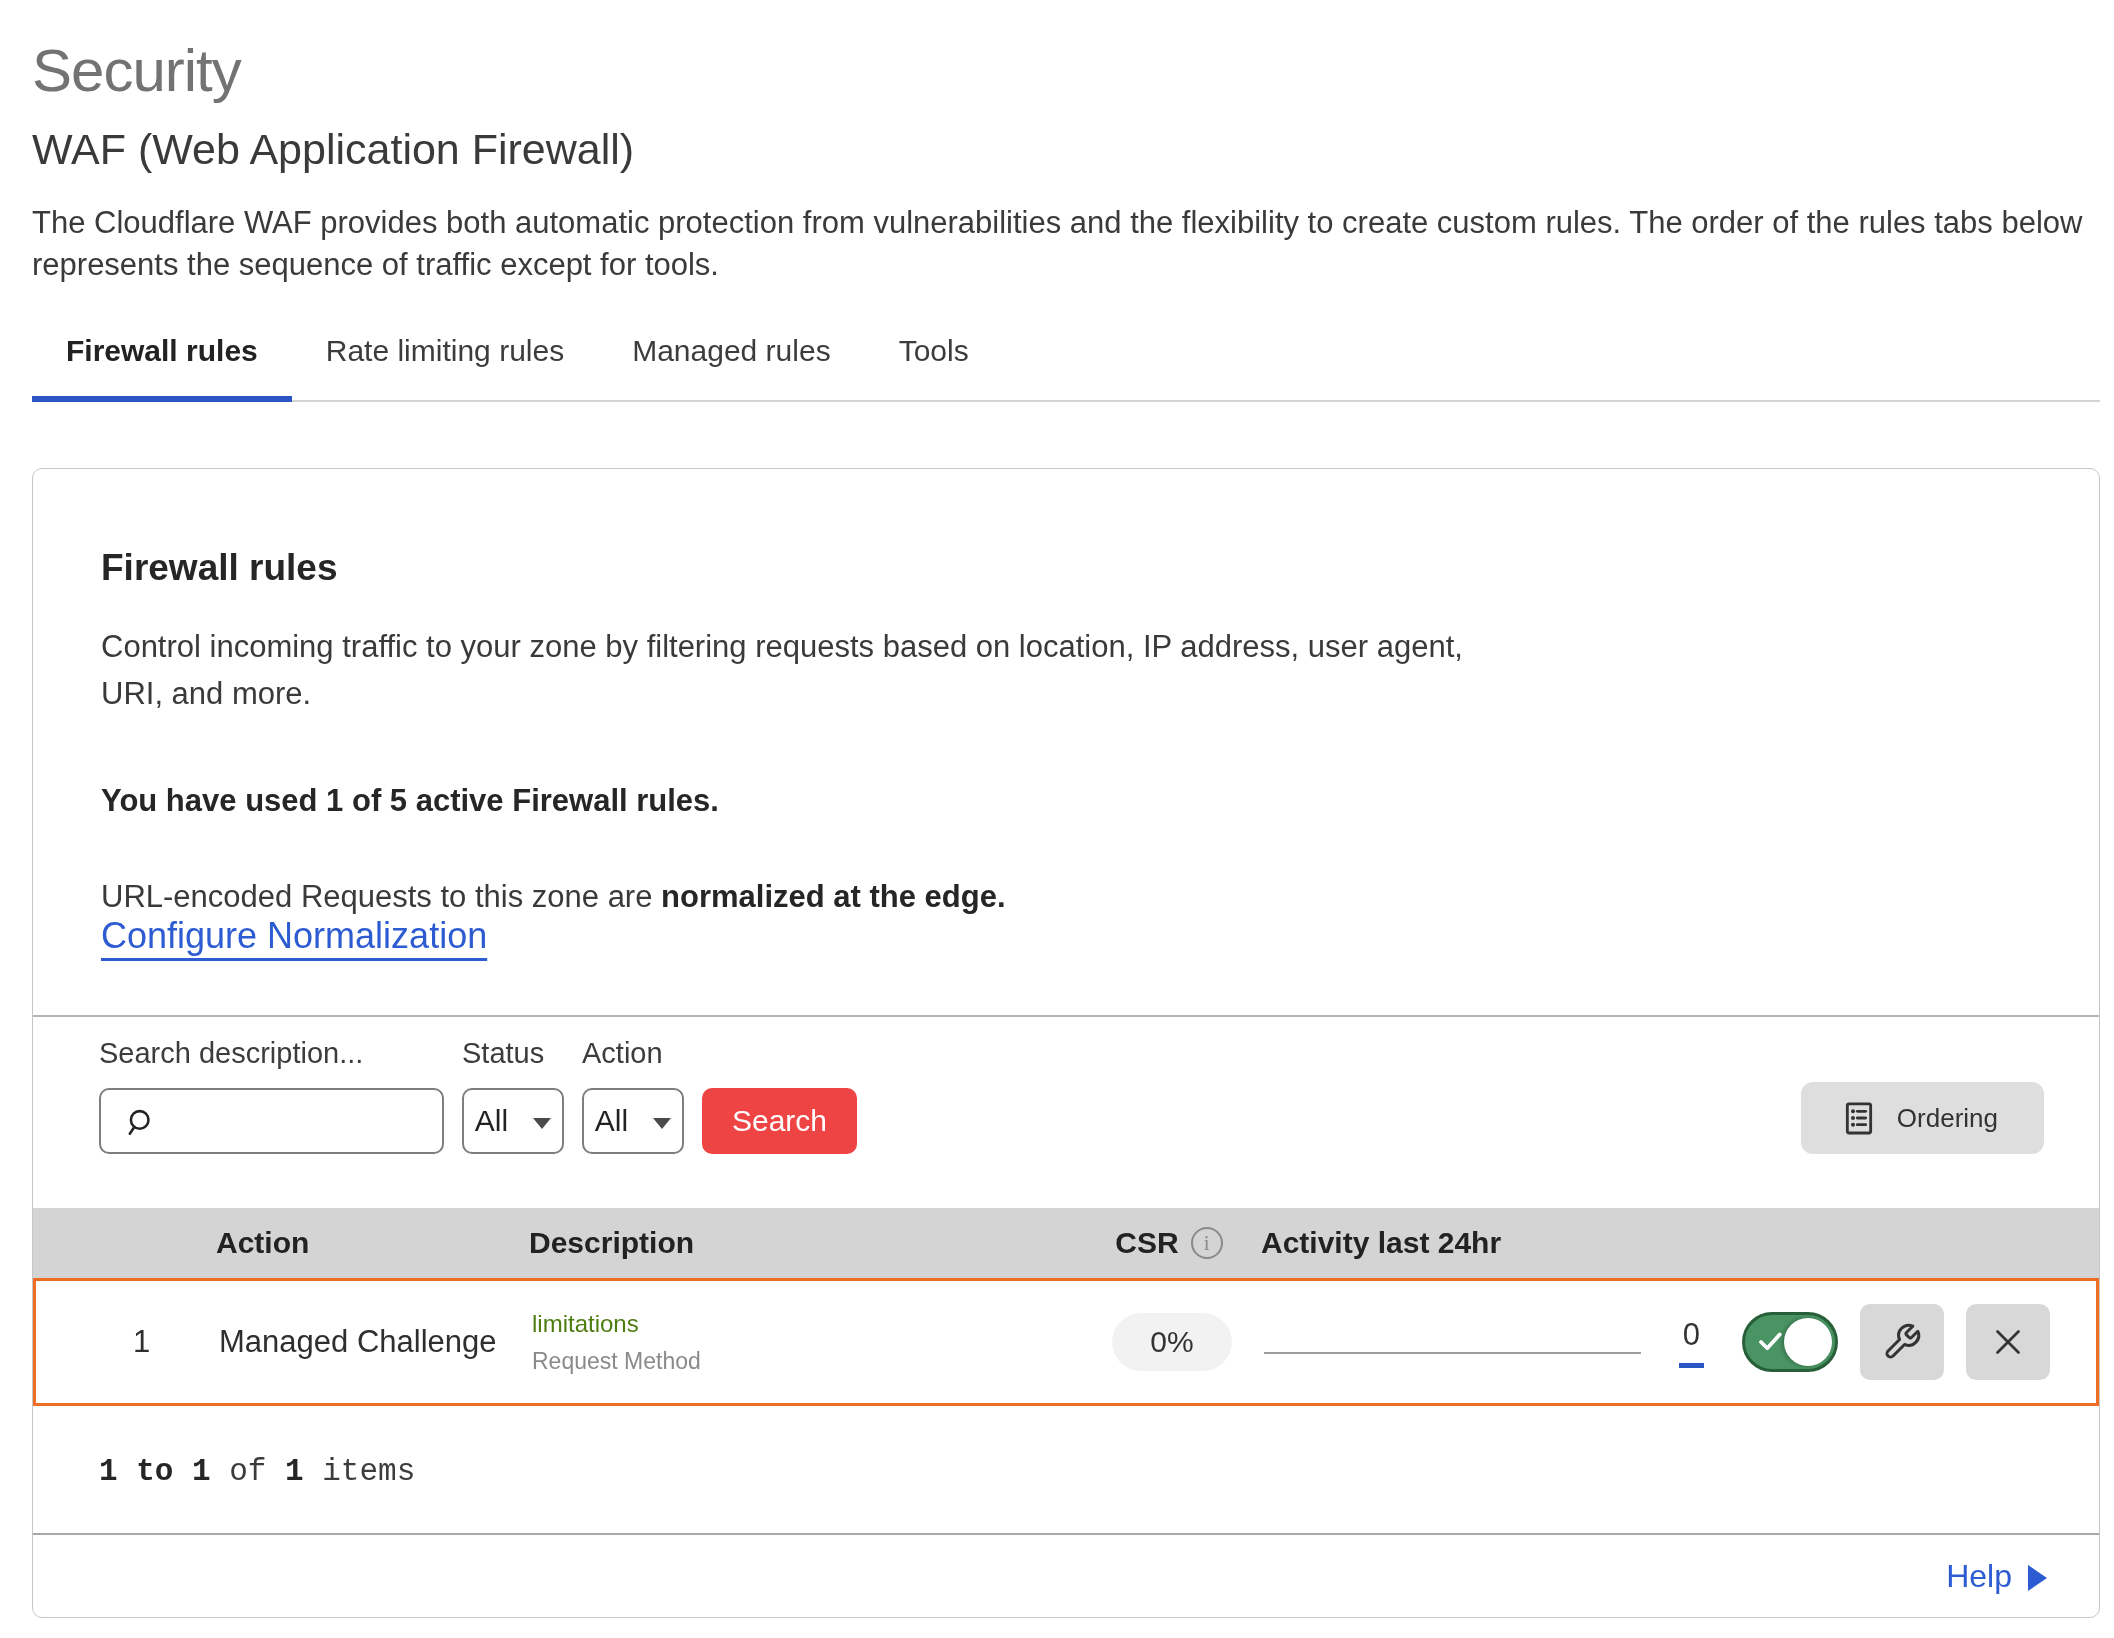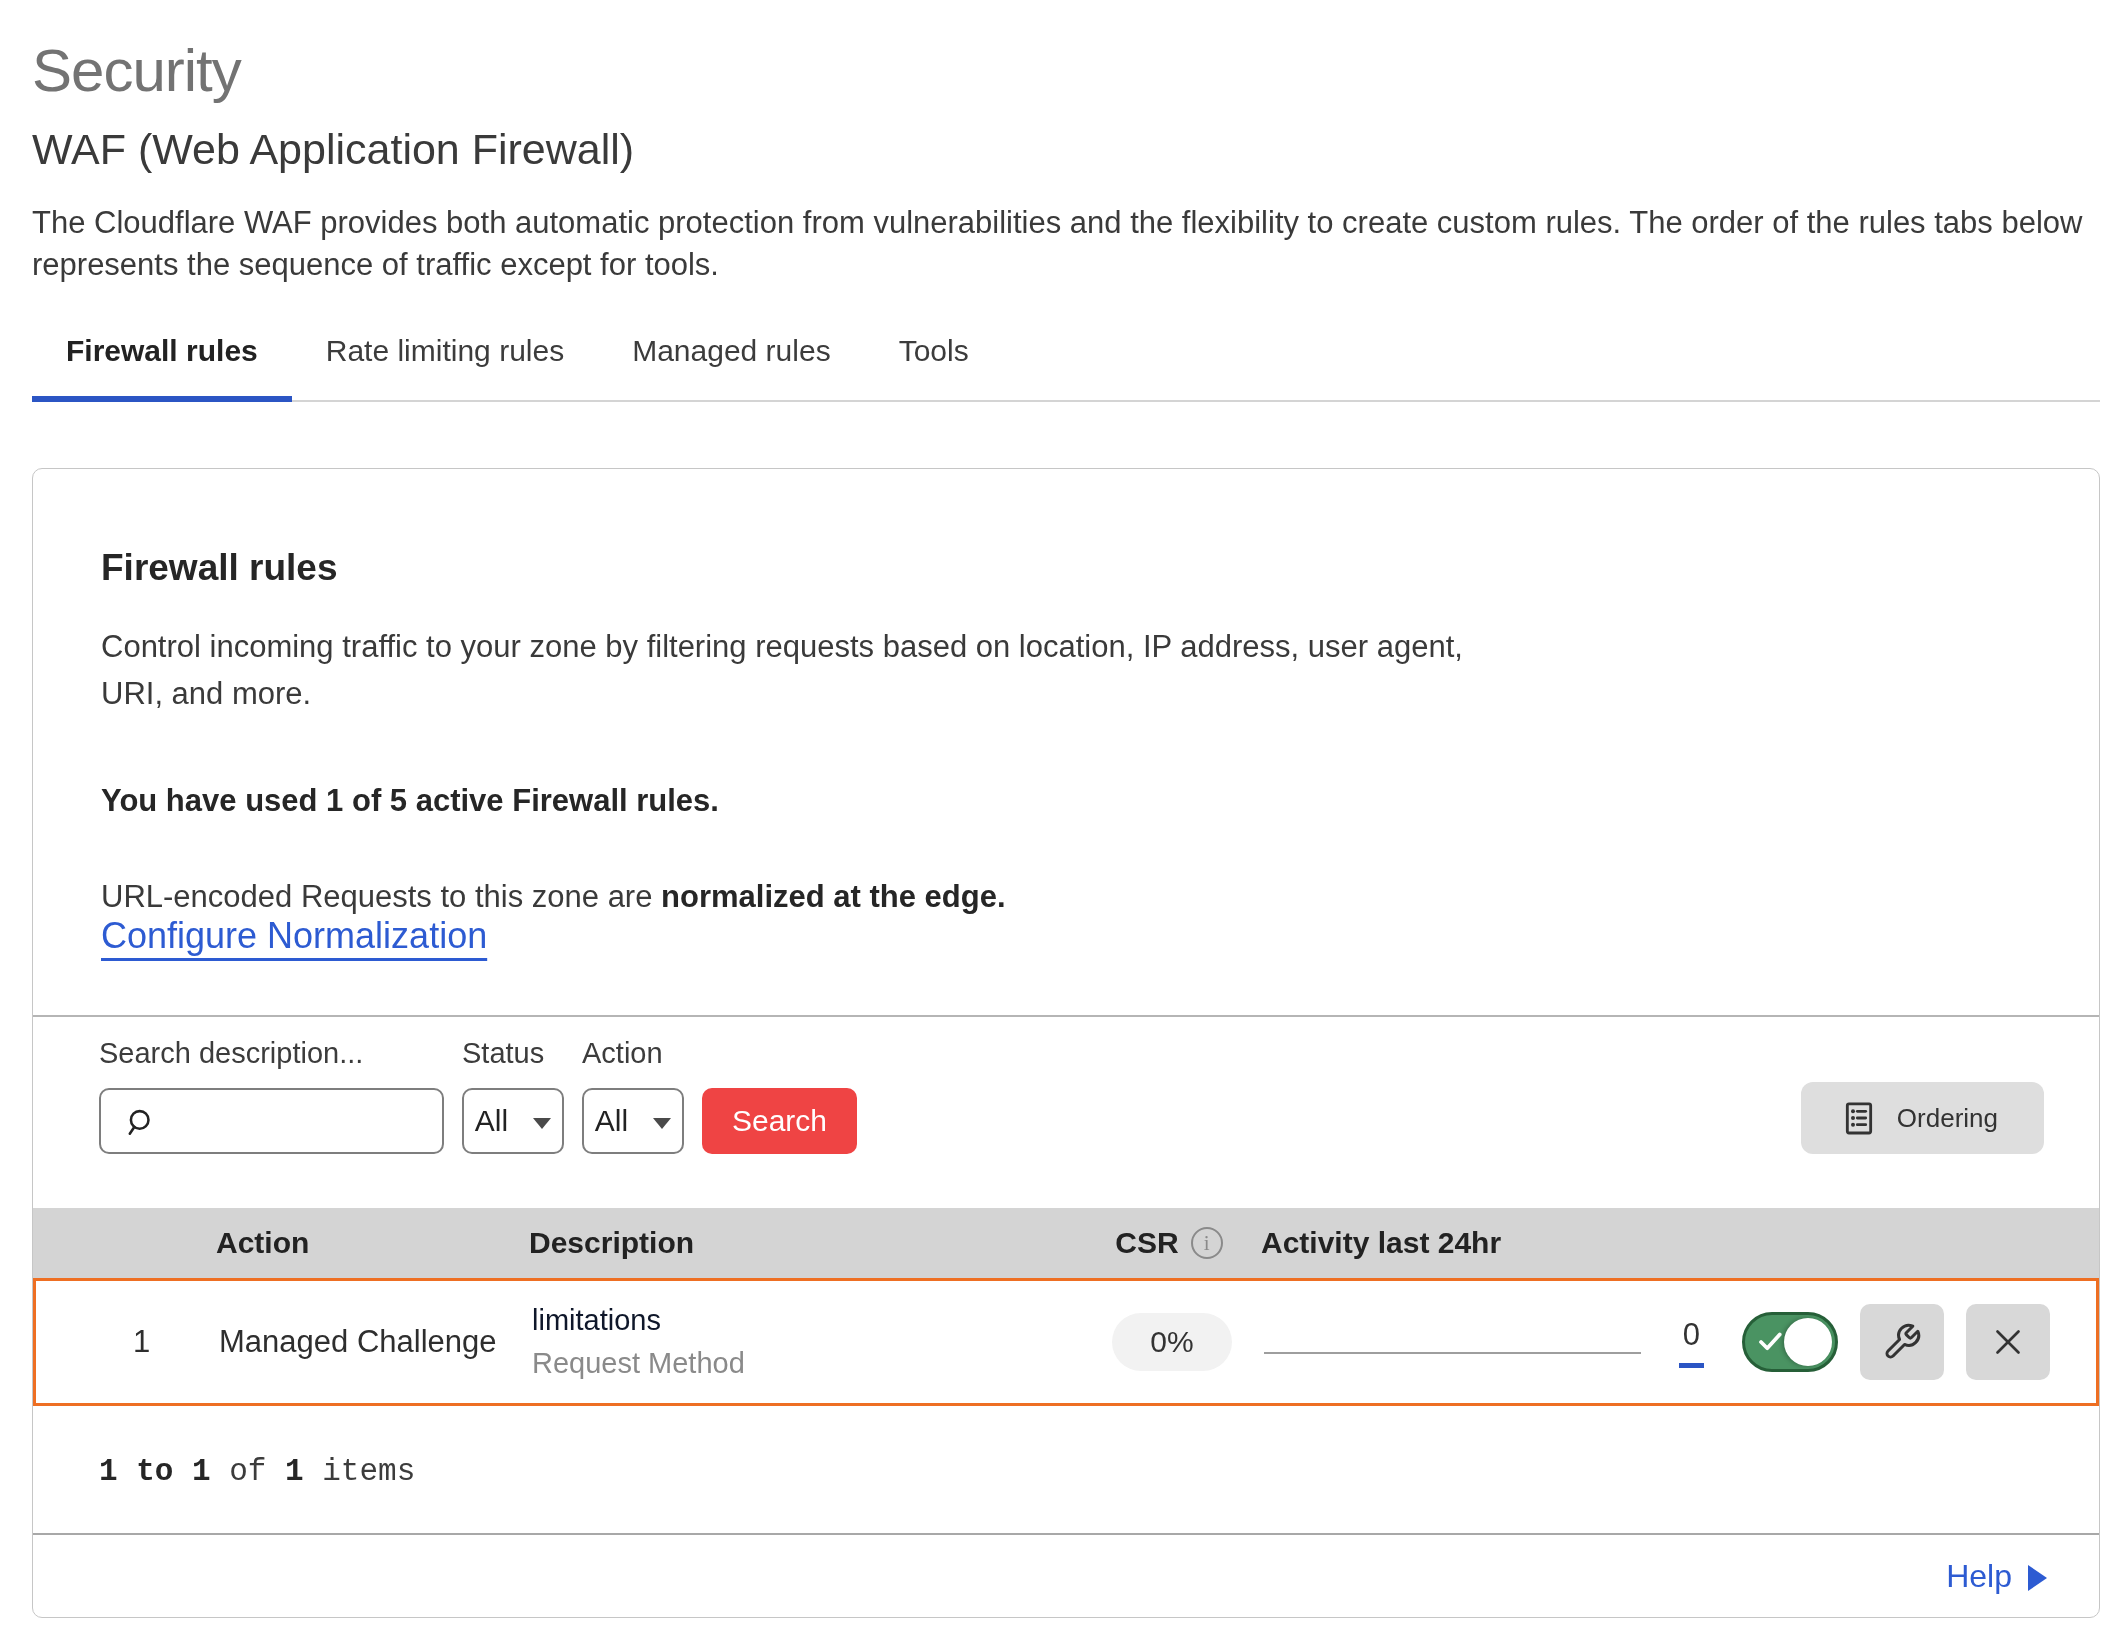--- a/index.html
+++ b/index.html
@@ -64,22 +64,22 @@
   .col-csr { width:184px; text-align:center; flex-shrink:0; }
   .col-activity { width:440px; flex-shrink:0; }
   .col-controls { flex:1; display:flex; align-items:center; justify-content:flex-end; gap:22px; padding-right:46px; }
   .th-csr { display:flex; align-items:center; justify-content:center; gap:12px; }
   .info-icon { width:32px; height:32px; border:2px solid #8a8a8a; border-radius:50%; color:#8a8a8a;
                font-size:21px; font-weight:normal; display:inline-flex; align-items:center; justify-content:center;
                font-family:"Liberation Serif", serif; }
 
   .trow { display:flex; align-items:center; min-height:128px; border:3px solid #ee6f23; background:#fff;
           font-size:31px; color:#2e2e2e; }
-  .rule-desc-main { font-size:29px; color:#0f172a; }
-  .rule-desc-sub { font-size:29px; color:#8a8a8a; margin-top:10px; }
+  .rule-desc-main { font-size:24px; color:#4d7c0f; }
+  .rule-desc-sub { font-size:23px; color:#8a8a8a; margin-top:10px; }
   .csr-pill { display:inline-block; background:#f2f2f2; border-radius:32px; padding:12px 38px; font-size:30px; color:#333; }
   .activity-cell { display:flex; align-items:center; }
   .sparkline { flex:1; height:0; border-top:2px solid #9e9e9e; margin-right:38px; margin-top:22px; }
   .activity-count { font-size:31px; color:#333; padding:0 4px 10px 4px; border-bottom:5px solid #2b55c4; cursor:pointer; min-width:24px; text-align:center; }
 
   .toggle { position:relative; width:96px; height:60px; border-radius:30px; background:#4a9362;
             border:3px solid #265f38; cursor:pointer; flex-shrink:0; }
   .toggle svg { position:absolute; left:11px; top:14px; }
   .toggle-knob { position:absolute; right:3px; top:3px; width:48px; height:48px; border-radius:50%; background:#fff;
                  box-shadow:-2px 0 4px rgba(0,0,0,.25); }

